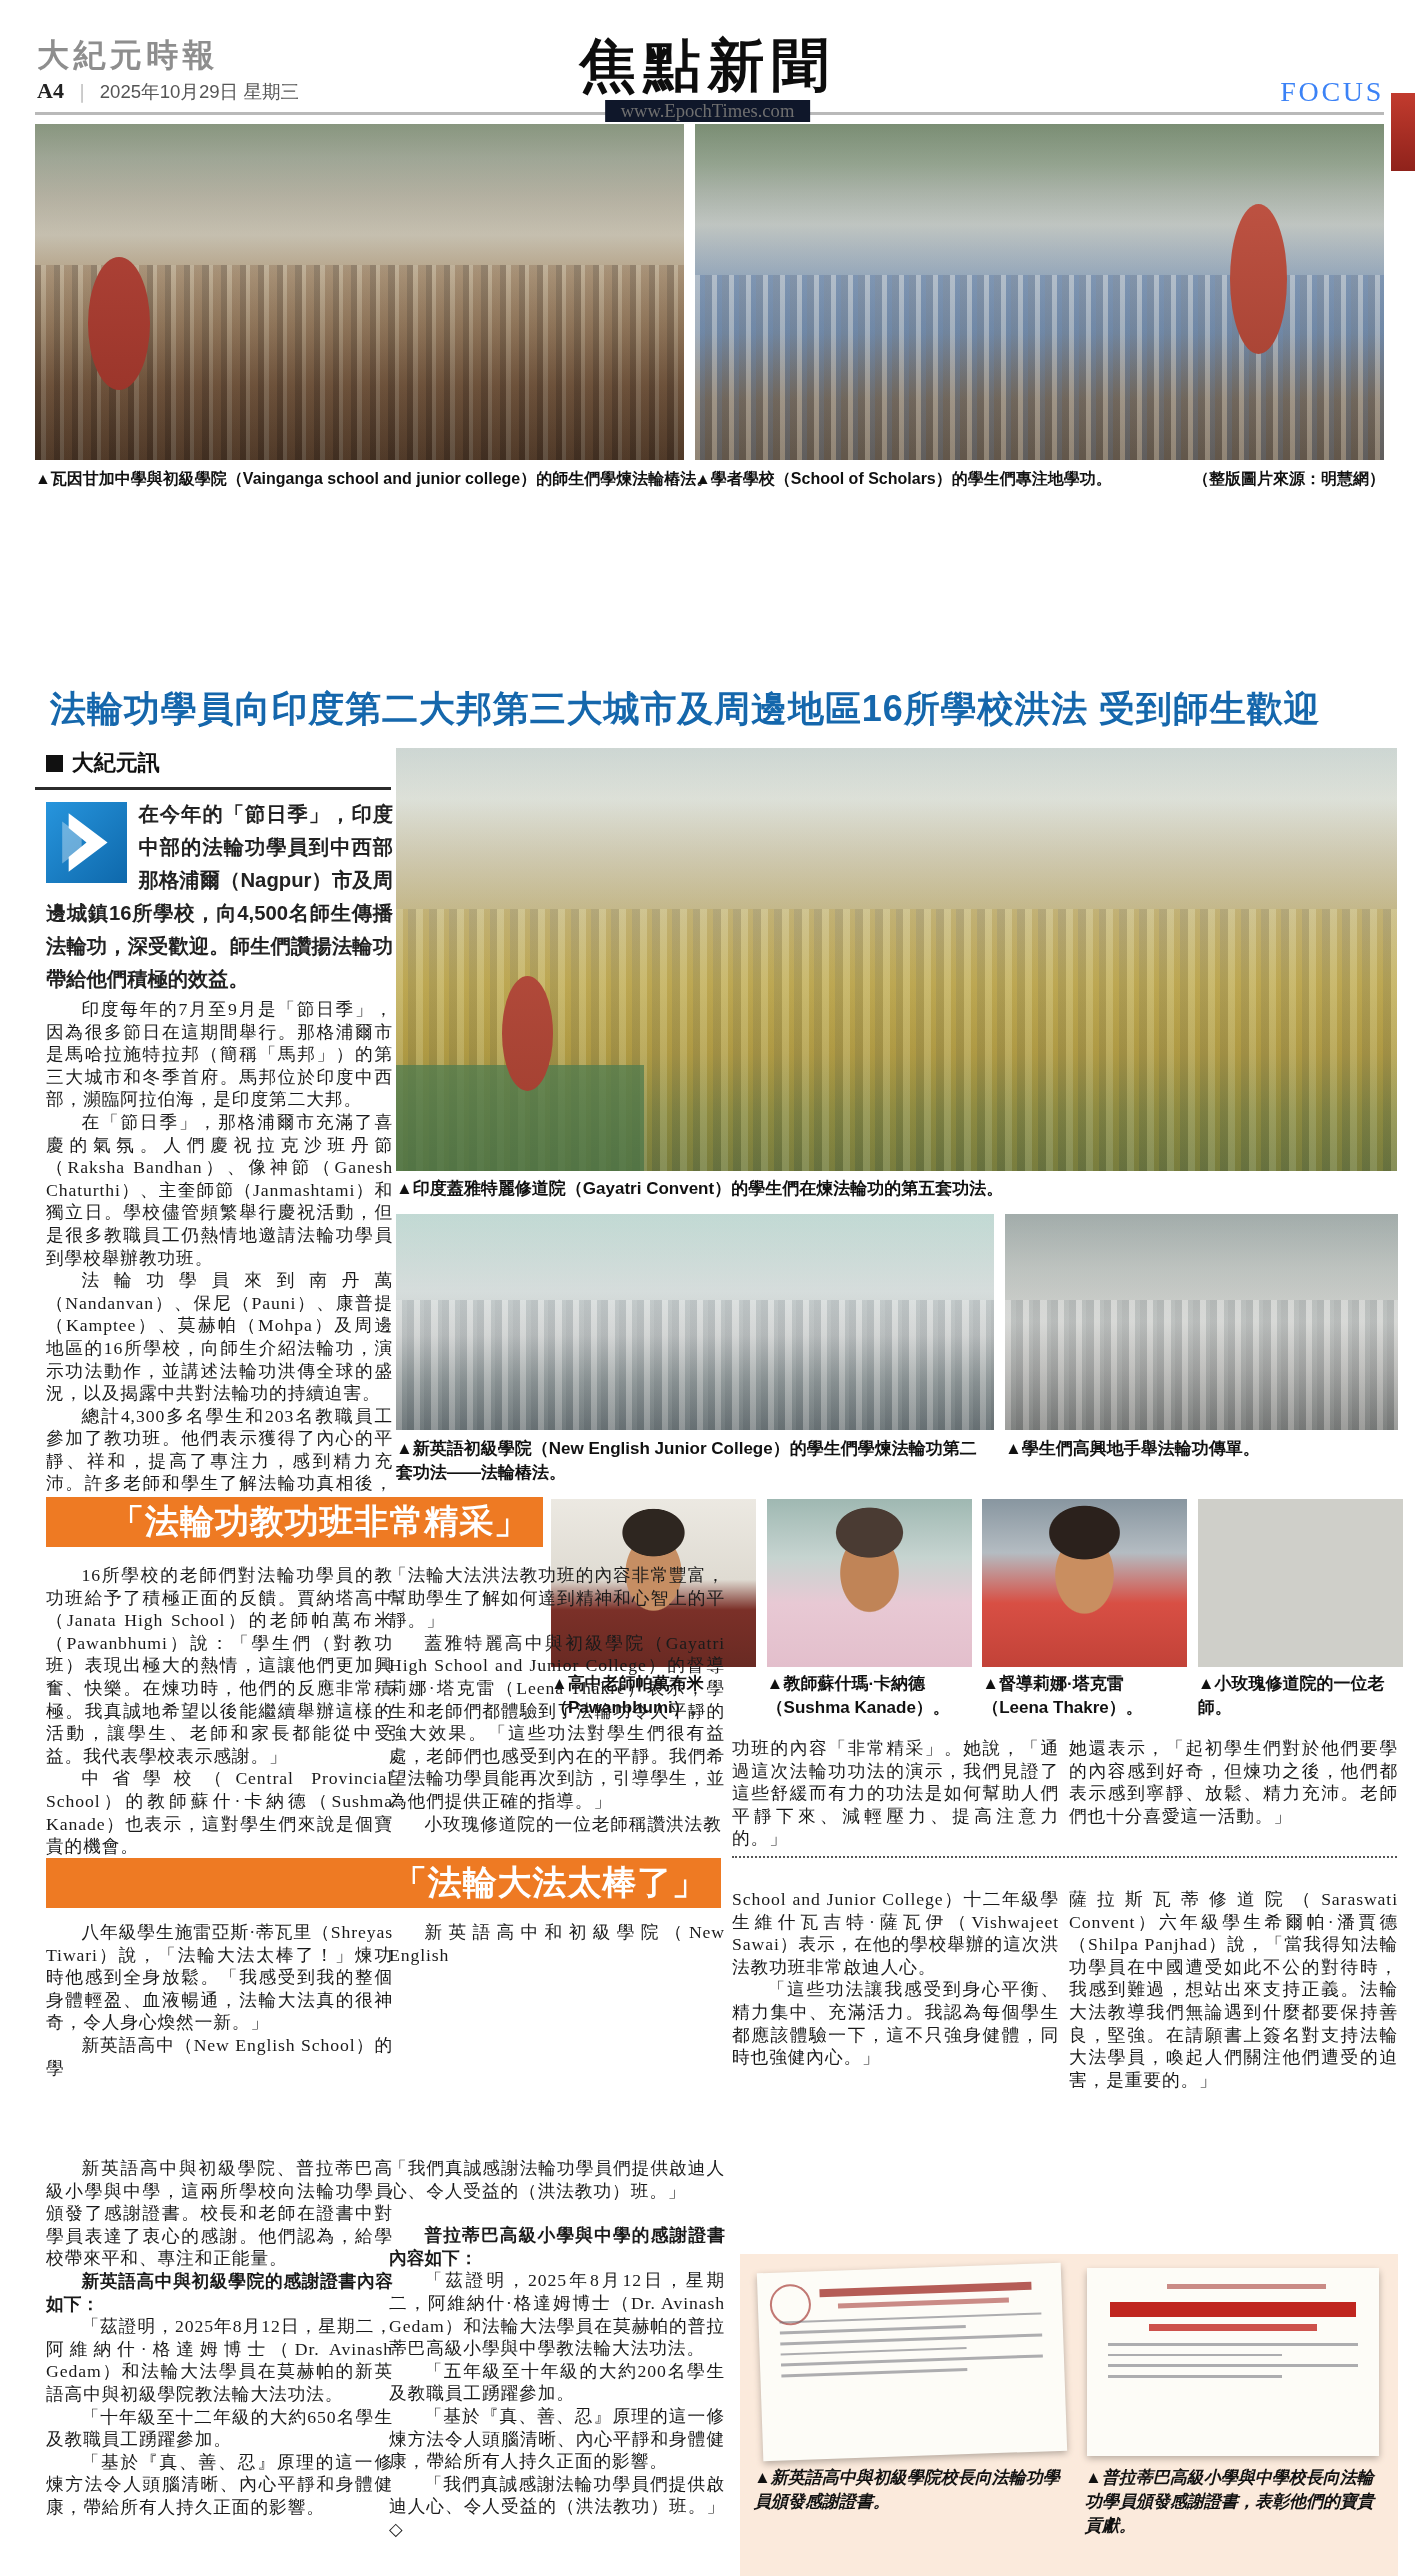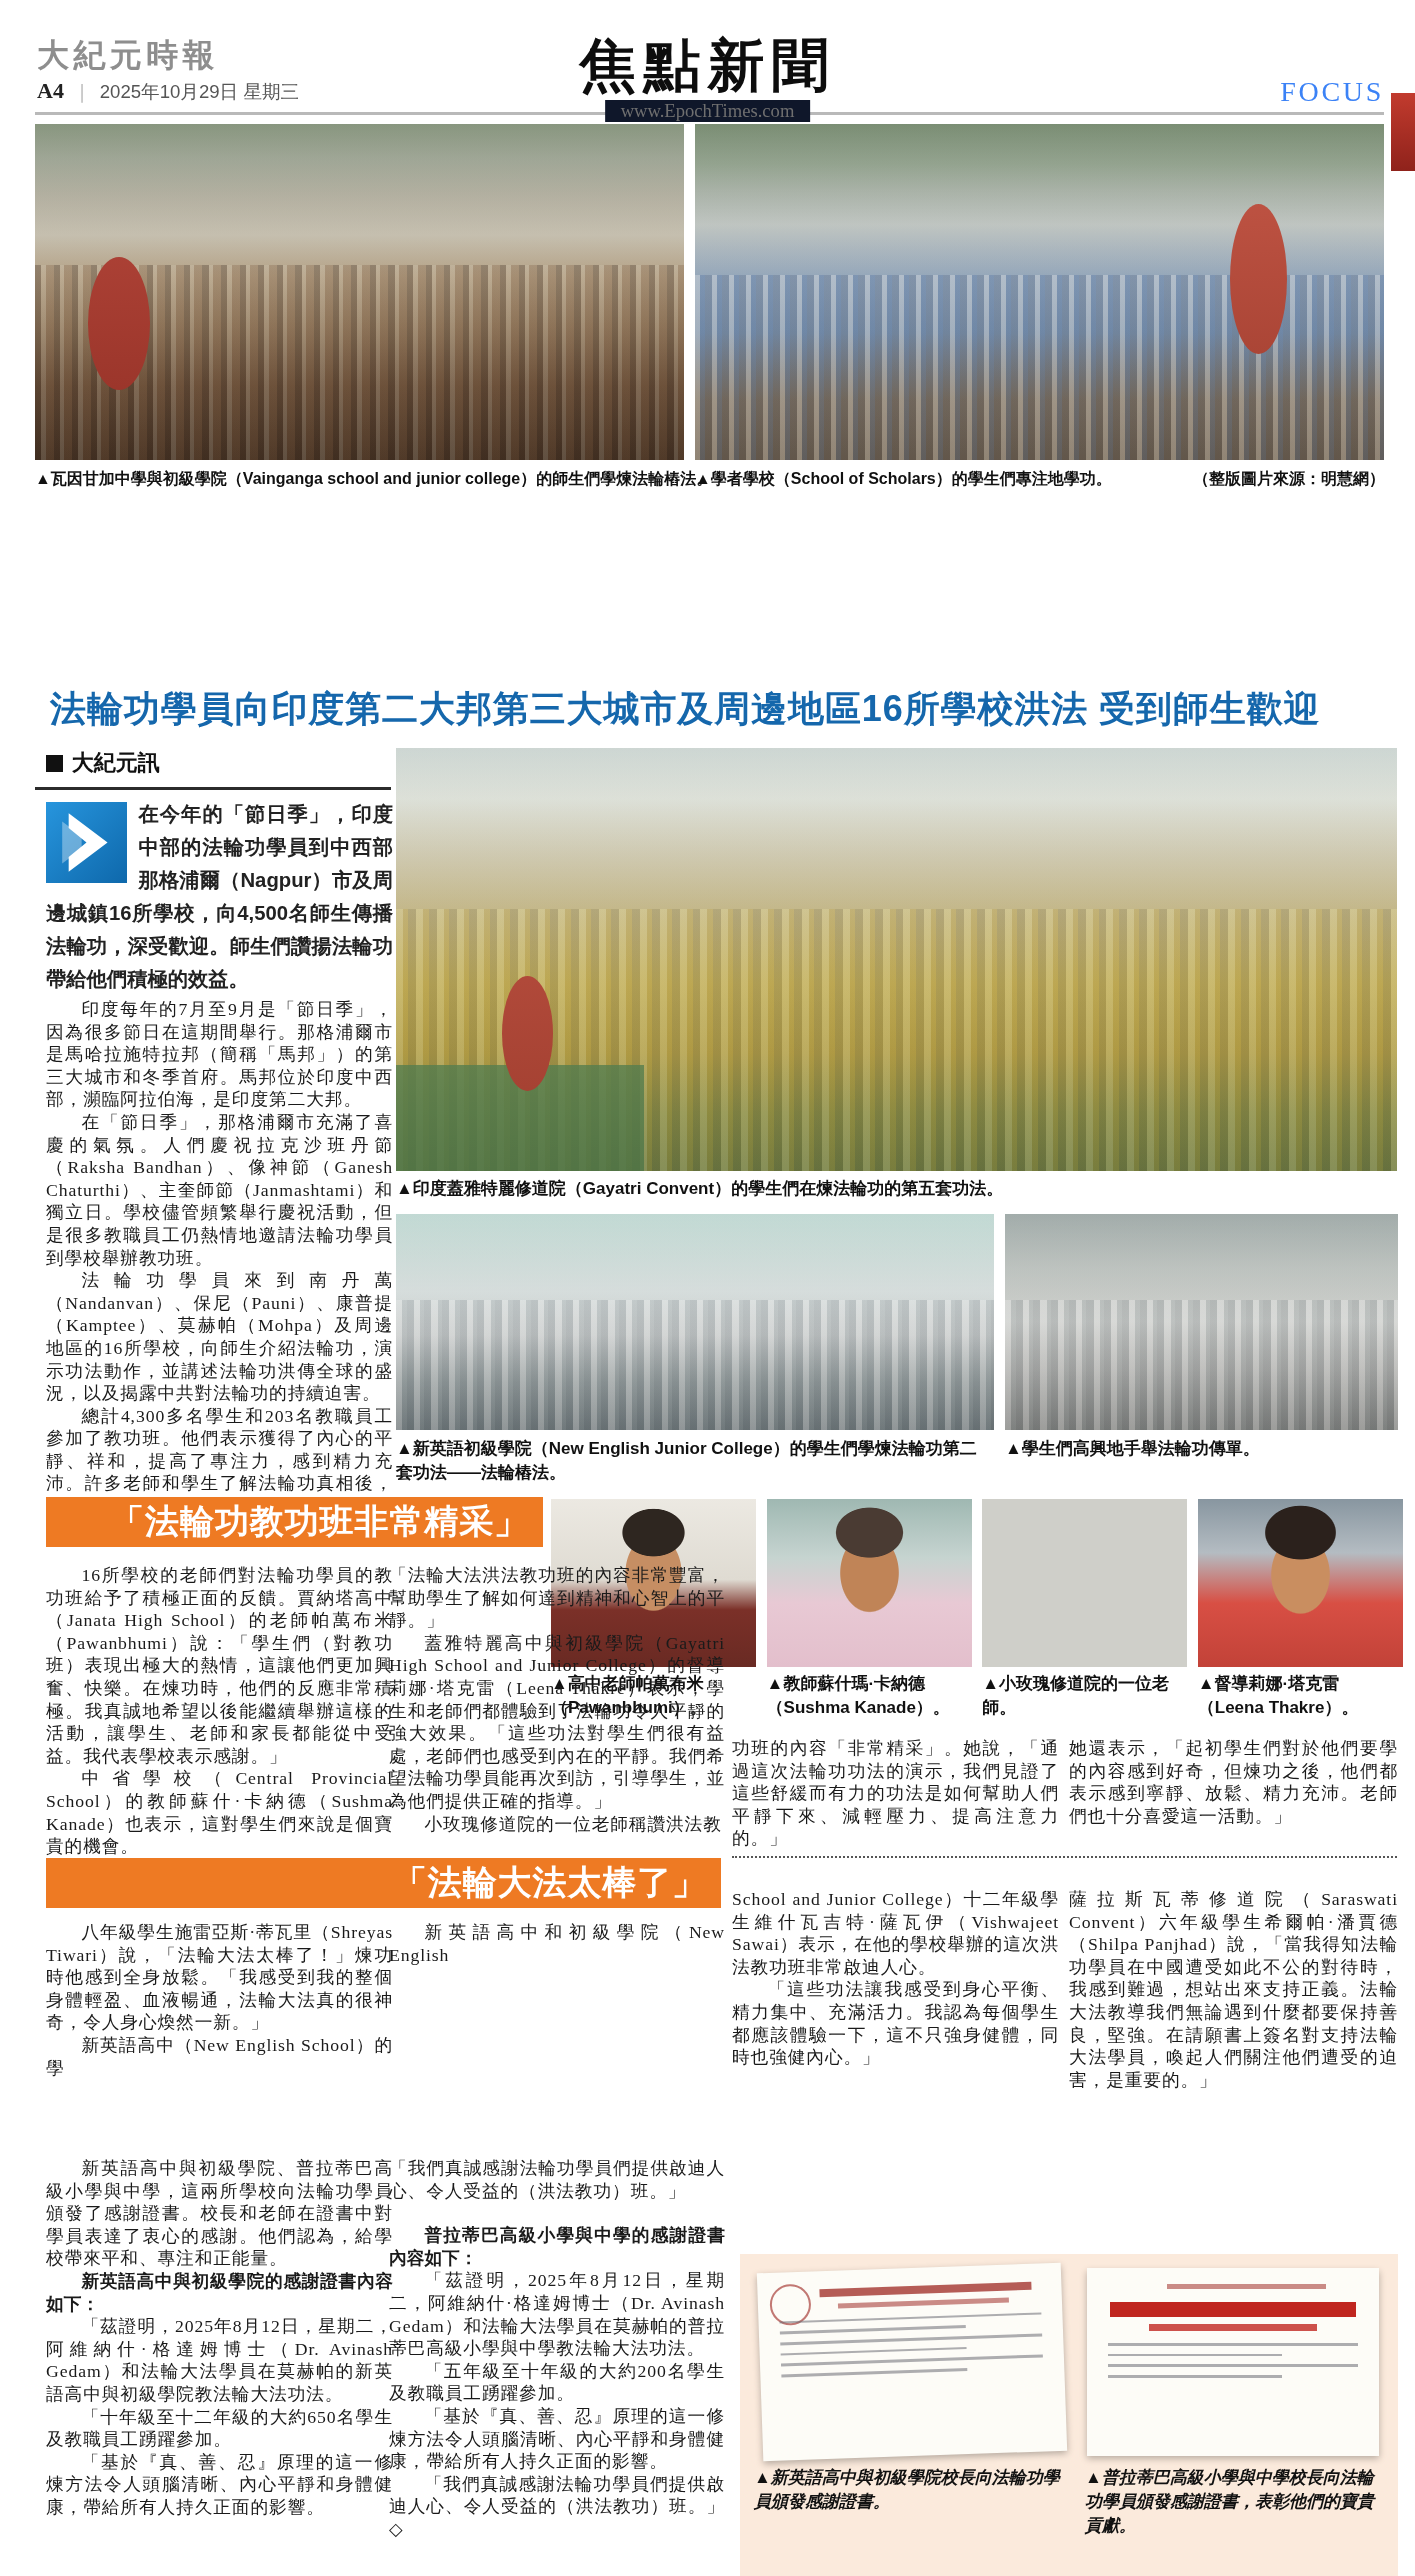--- a/index.html
+++ b/index.html
@@ -190,26 +190,26 @@
   <div class="abs pt-strip" style="left:540px; top:1499px;padding-left:11px;">
     <div class="pt-item">
       <div class="portrait pt1"></div>
       <div class="caption">▲高中老師帕萬布米（Pawanbhumi）。</div>
     </div>
     <div class="pt-item">
       <div class="portrait pt2"></div>
       <div class="caption">▲教師蘇什瑪·卡納德（Sushma Kanade）。</div>
     </div>
     <div class="pt-item">
+      <div class="portrait pt3"></div>
+      <div class="caption">▲督導莉娜·塔克雷（Leena Thakre）。</div>
+    </div>
+    <div class="pt-item">
       <div class="portrait pt4"></div>
       <div class="caption">▲小玫瑰修道院的一位老師。</div>
-    </div>
-    <div class="pt-item">
-      <div class="portrait pt3"></div>
-      <div class="caption">▲督導莉娜·塔克雷（Leena Thakre）。</div>
     </div>
   </div>
 
   <div class="abs body-text" style="left:46px;  top:1564px; width:347px;">
       <p class="para">16所學校的老師們對法輪功學員的教功班給予了積極正面的反饋。賈納塔高中（Janata High School）的老師帕萬布米（Pawanbhumi）說：「學生們（對教功班）表現出極大的熱情，這讓他們更加興奮、快樂。在煉功時，他們的反應非常積極。我真誠地希望以後能繼續舉辦這樣的活動，讓學生、老師和家長都能從中受益。我代表學校表示感謝。」</p>
       <p class="para">中省學校（Central Provincial School）的教師蘇什·卡納德（Sushma Kanade）也表示，這對學生們來說是個寶貴的機會。</p>
     </div>
   <div class="abs body-text" style="left:389px; top:1564px; width:336px;">
       <p class="para ni">「法輪大法洪法教功班的內容非常豐富，幫助學生了解如何達到精神和心智上的平靜。」</p>
       <p class="para">蓋雅特麗高中與初級學院（Gayatri High School and Junior College）的督導莉娜·塔克雷（Leena Thakre）表示，學生和老師們都體驗到了法輪功令人平靜的強大效果。「這些功法對學生們很有益處，老師們也感受到內在的平靜。我們希望法輪功學員能再次到訪，引導學生，並為他們提供正確的指導。」</p>

